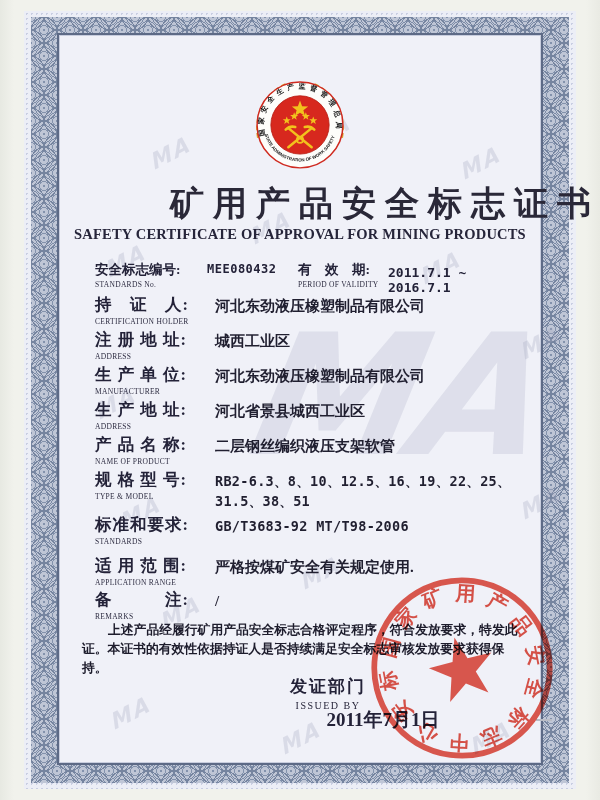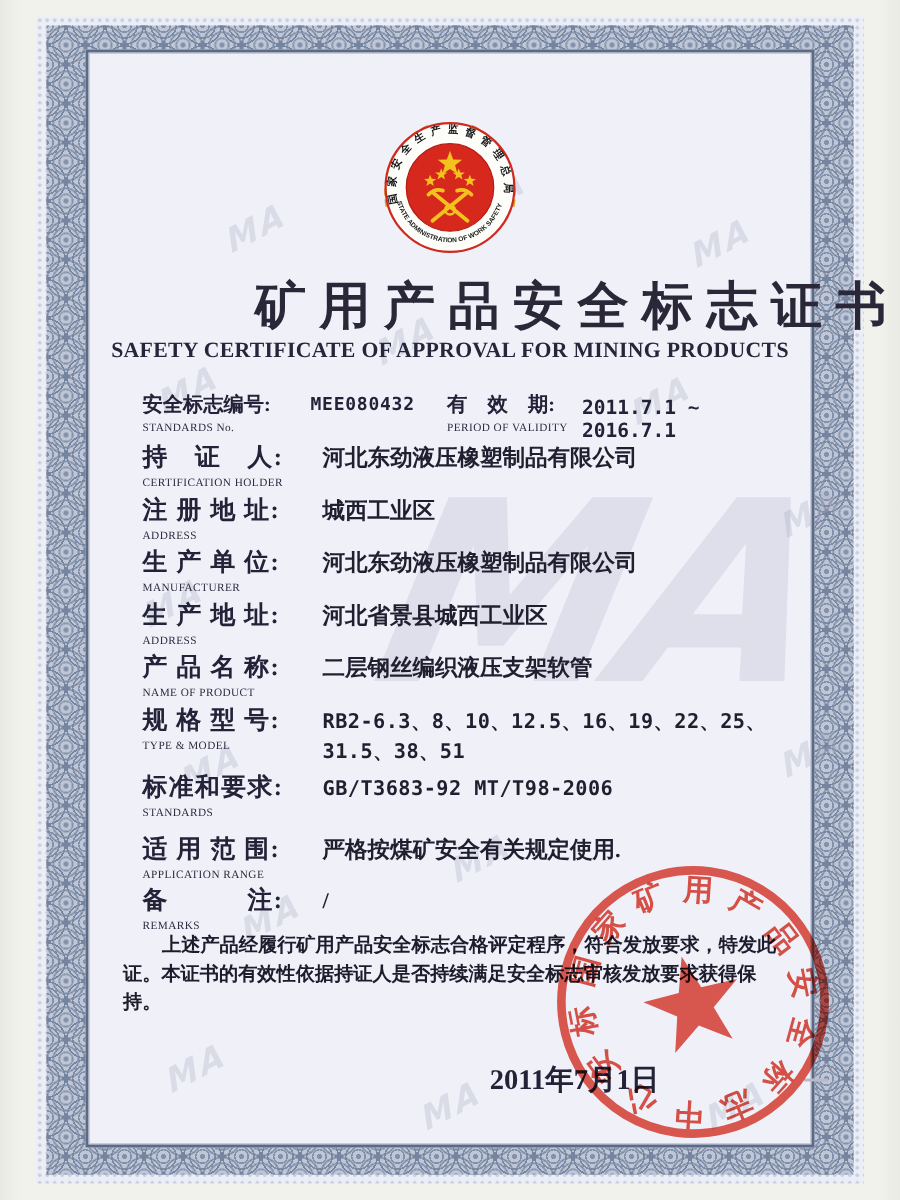--- a/index.html
+++ b/index.html
@@ -203,20 +203,24 @@
     <div class="row" style="top:555px">
       <div class="flabel">
           <span class="cn">适 用 范 围:</span>
           <span class="en">APPLICATION RANGE</span>
         </div>
       <div class="fvalue">严格按煤矿安全有关规定使用.</div>
     </div>
 
     <p class="statement">上述产品经履行矿用产品安全标志合格评定程序，符合发放要求，特发此证。本证书的有效性依据持证人是否持续满足安全标志审核发放要求获得保持。</p>
 
+    <div class="issuer">
+      <span class="cn">发证部门</span>
+      <span class="en">ISSUED BY</span>
+    </div>
     <div class="issue-date">2011年7月1日</div>
     <div class="scan-dash"></div>
   </div>
 
   <svg class="seal" width="188" height="188" viewBox="0 0 180 180">
     <defs>
       <path id="sealRing" d="M34.6,122 A64,64 0 1 1 145.4,58 A64,64 0 1 1 34.6,122" fill="none"></path>
     </defs>
     <circle cx="90" cy="90" r="84" fill="none" stroke="#e03a2b" stroke-width="5.5" opacity="0.9"></circle>
     <path d="M90,60 L97.4,82.2 L120.8,82.5 L102,96.5 L108.9,118.9 L90,105.4 L71.1,118.9 L78,96.5 L59.2,82.5 L82.6,82.2 Z" fill="#e03a2b" opacity="0.9"></path>

